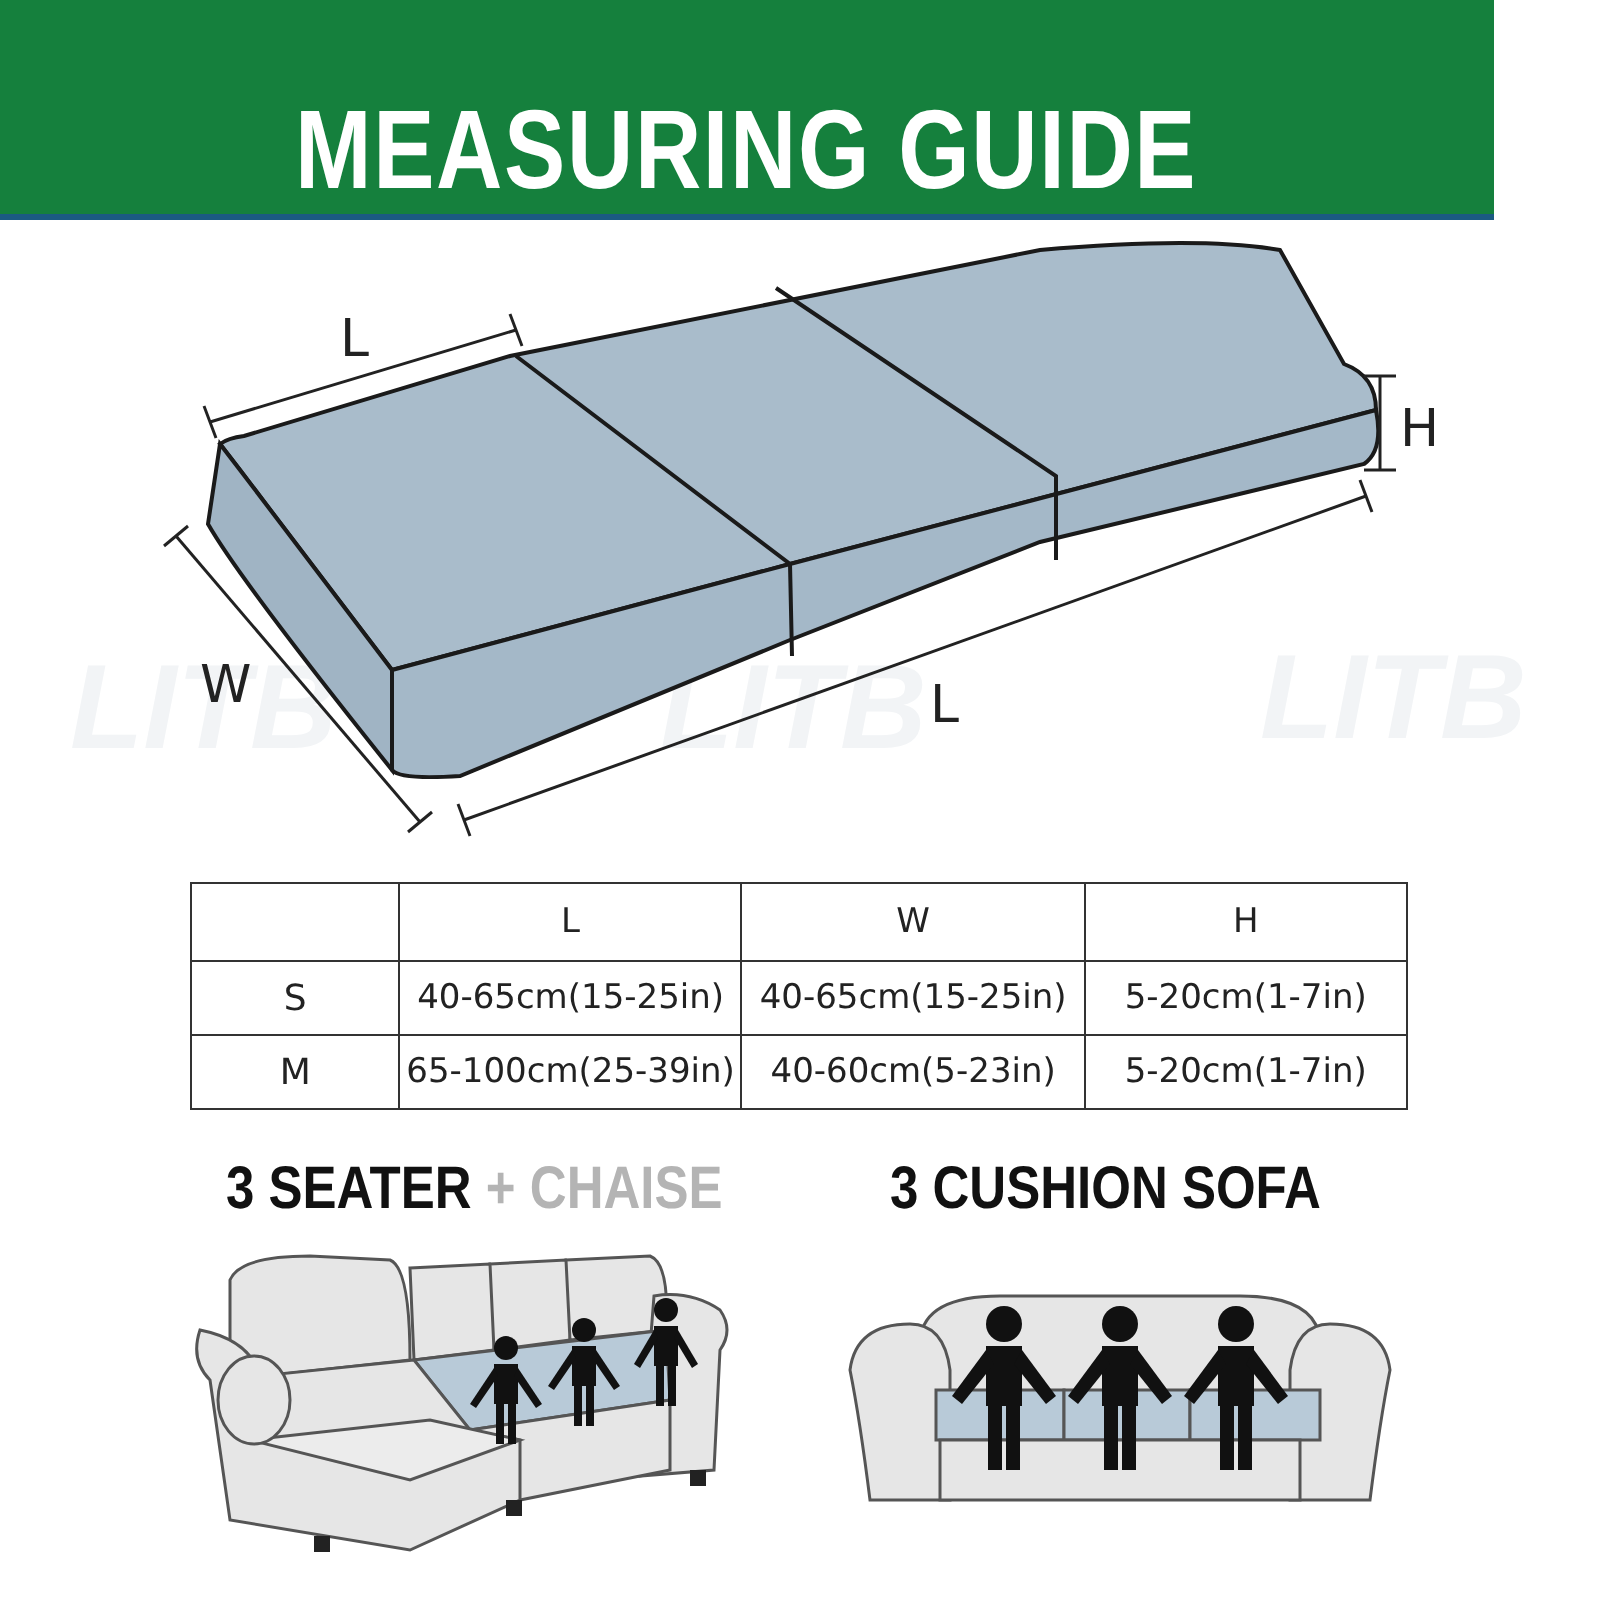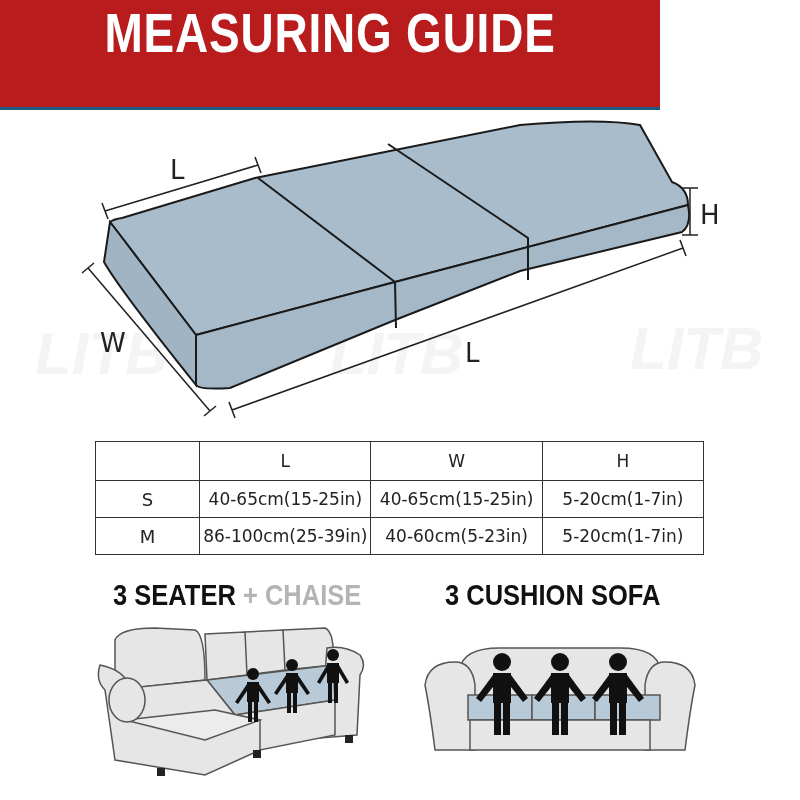--- a/index.html
+++ b/index.html
@@ -1,17 +1,17 @@
 <!DOCTYPE html>
 <html><head>
 <meta charset="utf-8">
 <style>
   html,body{margin:0;padding:0;background:#fff;}
   body{width:800px;height:800px;position:relative;overflow:hidden;font-family:"Liberation Sans",sans-serif;}
-  .banner{position:absolute;left:0;top:0;width:660px;height:107px;background:#b91c1c;border-bottom:3px solid #1b5a82;display:flex;align-items:flex-start;justify-content:center;}
+  .banner{position:absolute;left:0;top:0;width:747px;height:107px;background:#15803d;border-bottom:3px solid #1b5a82;display:flex;align-items:flex-end;justify-content:center;}
   .banner-title{color:#fff;font-family:"Liberation Sans",sans-serif;font-weight:bold;font-size:56px;letter-spacing:1px;transform:scaleX(0.82);transform-origin:center;white-space:nowrap;}
   .diagram{position:absolute;left:0;top:110px;width:800px;height:320px;}
   .watermark{position:absolute;font-family:"Liberation Sans",sans-serif;font-weight:bold;font-style:italic;color:#f2f4f6;font-size:60px;margin-top:14px;}
   .size-table{position:absolute;left:95px;top:441px;width:609px;height:113px;border-collapse:collapse;font-family:"DejaVu Sans",sans-serif;}
   .size-table td,.size-table th{border:1.5px solid #333;text-align:center;color:#222;font-weight:normal;padding:0;}
   .size-table th{font-size:17px;height:38px;}
   .size-table td{font-size:17px;height:36px;}
   .size-table td.rowlabel{font-size:18px;}
   .section-title{position:absolute;font-family:"Liberation Sans",sans-serif;font-weight:bold;font-size:30px;transform:scaleX(0.85);transform-origin:left center;white-space:nowrap;color:#111;}
   .grey{color:#b4b4b4;}
@@ -70,21 +70,21 @@
     <th style="width:160px;">H</th>
   </tr>
   <tr>
     <td class="rowlabel">S</td>
     <td>40-65cm(15-25in)</td>
     <td>40-65cm(15-25in)</td>
     <td>5-20cm(1-7in)</td>
   </tr>
   <tr>
     <td class="rowlabel">M</td>
-    <td>86-100cm(25-39in)</td>
+    <td>65-100cm(25-39in)</td>
     <td>40-60cm(5-23in)</td>
     <td>5-20cm(1-7in)</td>
   </tr>
 </tbody>
   </table>
 
 <div class="section-title" style="left:113px;top:578px;">
   <span>3 SEATER</span>
   <span class="grey">+</span>
   <span class="grey">CHAISE</span>

